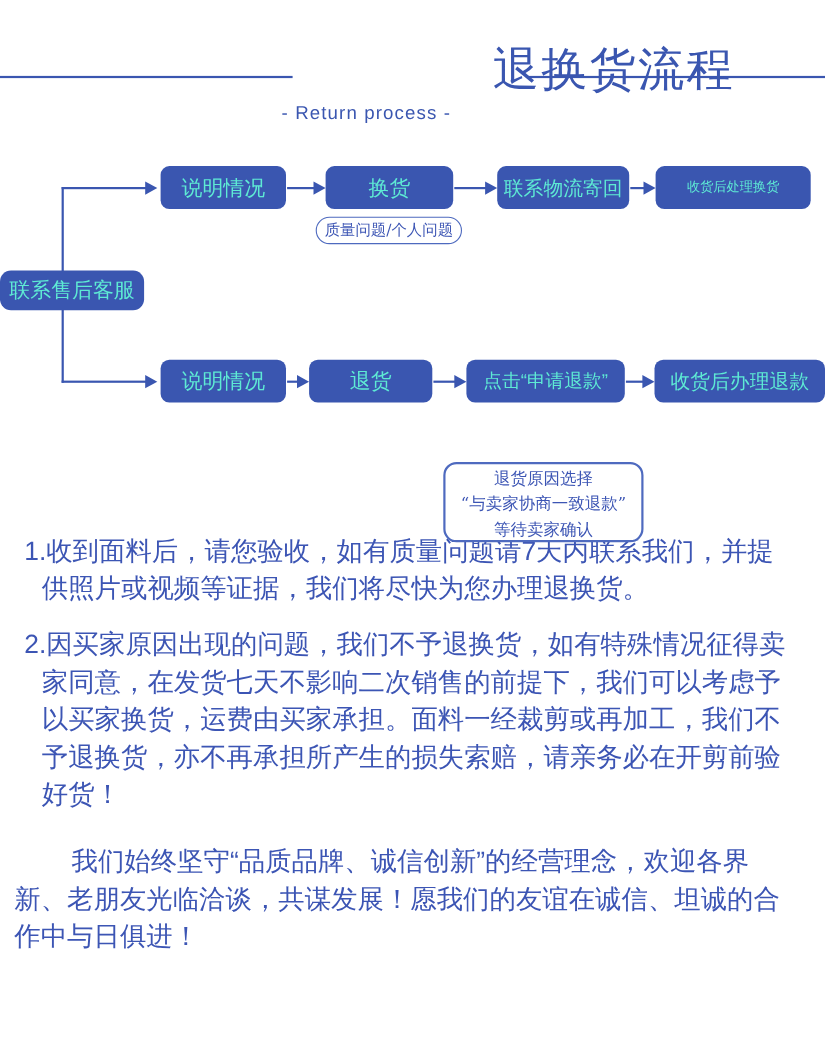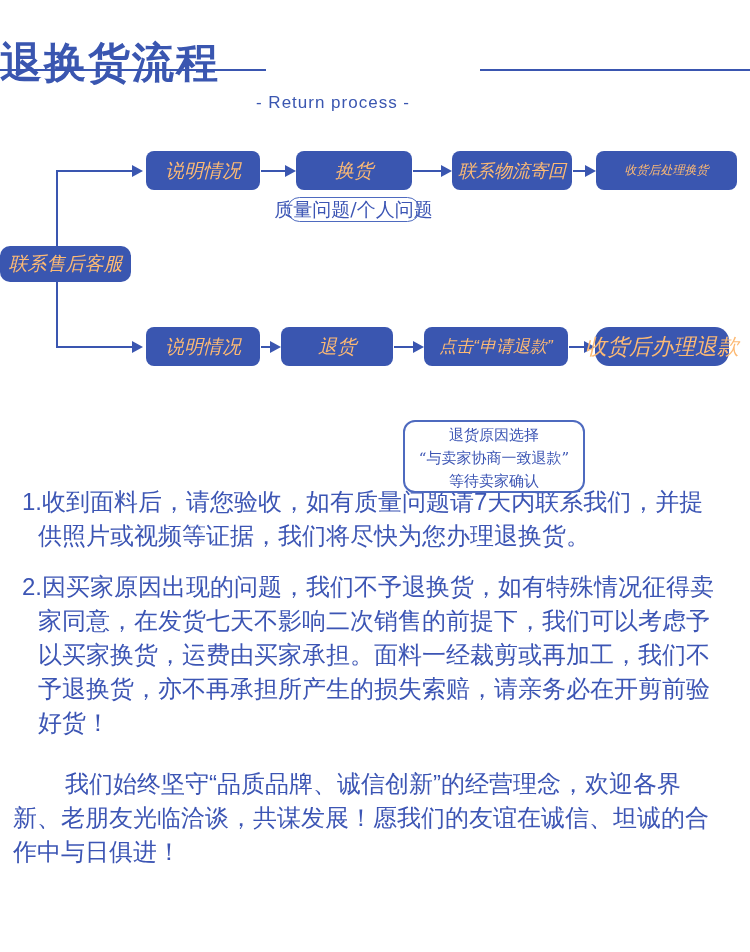--- a/index.html
+++ b/index.html
@@ -8,64 +8,64 @@
     --border:#4e6abf;
   }
   *{margin:0;padding:0;box-sizing:border-box;}
   html,body{background:#fff;}
   body{font-family:"Liberation Sans",sans-serif;}
   .canvas{
     position:relative;width:750px;height:952px;background:#fff;overflow:hidden;
   }
   
   .title{
-    position:absolute;top:40px;left:0;width:668px;text-align:left;
-    font-size:42px;line-height:46px;font-weight:bold;color:var(--blue);letter-spacing:2px;
+    position:absolute;top:40px;left:0;width:668px;text-align:right;
+    font-size:42px;line-height:46px;font-weight:normal;color:var(--blue);letter-spacing:2px;
   }
   .subtitle{
     position:absolute;top:93px;left:0;width:666px;text-align:center;
     font-size:17px;color:var(--blue);letter-spacing:1px;
   }
   .divider{position:absolute;top:69px;height:2px;background:var(--blue);}
   .divider.left{left:0;width:266px;}
   .divider.right{left:480px;width:270px;}
   
   .fbox{
-    position:absolute;height:39px;background:var(--blue);color:#fdba74;border-radius:8px;
+    position:absolute;height:39px;background:var(--blue);color:#5eead4;border-radius:8px;
     display:flex;align-items:center;justify-content:center;font-size:19px;font-weight:500;
-    z-index:2;white-space:nowrap;font-style:italic;
+    z-index:2;white-space:nowrap;
   }
   .b-entry{left:0;top:246px;width:131px;height:36px;border-radius:10px;font-size:19px;}
   .b1-1{left:146px;top:151px;width:114px;}
   .b1-2{left:296px;top:151px;width:116px;}
   .b1-3{left:452px;top:151px;width:120px;font-size:18px;}
   .b1-4{left:596px;top:151px;width:141px;font-size:12px;}
   .b2-1{left:146px;top:327px;width:114px;}
   .b2-2{left:281px;top:327px;width:112px;}
   .b2-3{left:424px;top:327px;width:144px;font-size:17px;}
-  .b2-4{left:595px;top:327px;width:134px;font-size:22px;border-radius:14px;}
+  .b2-4{left:595px;top:327px;width:155px;font-size:18px;}
   .hline{position:absolute;height:2px;background:var(--blue);z-index:1;}
   .vline{position:absolute;left:56px;top:170px;width:2px;height:178px;background:var(--blue);z-index:1;}
   .ahead{
     position:absolute;width:0;height:0;z-index:1;
     border-top:6px solid transparent;border-bottom:6px solid transparent;
     border-left:11px solid var(--blue);
   }
   .l-r1{left:56px;top:170px;width:77px;} .h-r1{left:132px;top:165px;}
   .l-r2{left:56px;top:346px;width:77px;} .h-r2{left:132px;top:341px;}
   .l-a2{left:261px;top:170px;width:25px;} .h-a2{left:285px;top:165px;}
   .l-a3{left:413px;top:170px;width:29px;} .h-a3{left:441px;top:165px;}
   .l-a4{left:573px;top:170px;width:13px;} .h-a4{left:585px;top:165px;}
   .l-a6{left:261px;top:346px;width:10px;} .h-a6{left:270px;top:341px;}
   .l-a7{left:394px;top:346px;width:20px;} .h-a7{left:413px;top:341px;}
   .l-a8{left:569px;top:346px;width:16px;} .h-a8{left:584px;top:341px;}
   .bubble{
     position:absolute;left:287px;top:197px;width:133px;height:25px;
     border:1px solid var(--border);border-radius:13px;background:#fff;
-    color:var(--text);font-family:"DejaVu Serif",serif;font-size:19px;
+    color:var(--text);font-family:"DejaVu Serif",serif;font-size:14px;
     display:flex;align-items:center;justify-content:center;z-index:3;white-space:nowrap;
   }
   .notebox{
     position:absolute;left:403px;top:372px;width:182px;height:73px;
     border:2px solid var(--border);border-radius:12px;background:#fff;
     color:var(--text);font-family:"DejaVu Serif",serif;font-size:15px;line-height:23px;
     text-align:center;padding-top:2px;z-index:3;white-space:nowrap;margin-top:48px;
   }
   
   .para{

